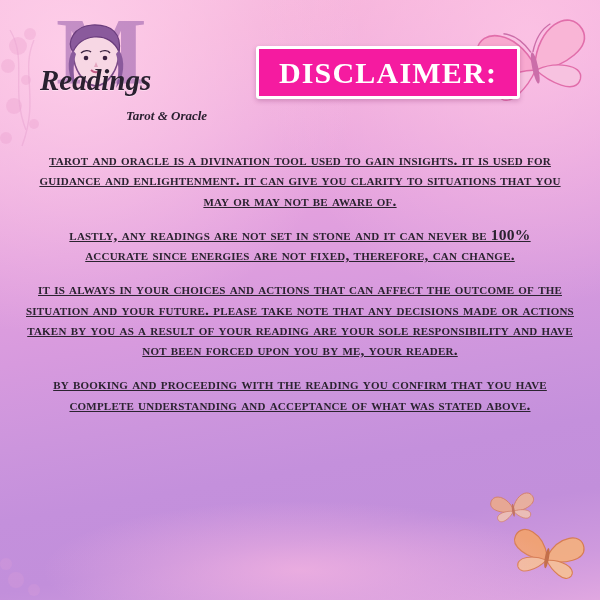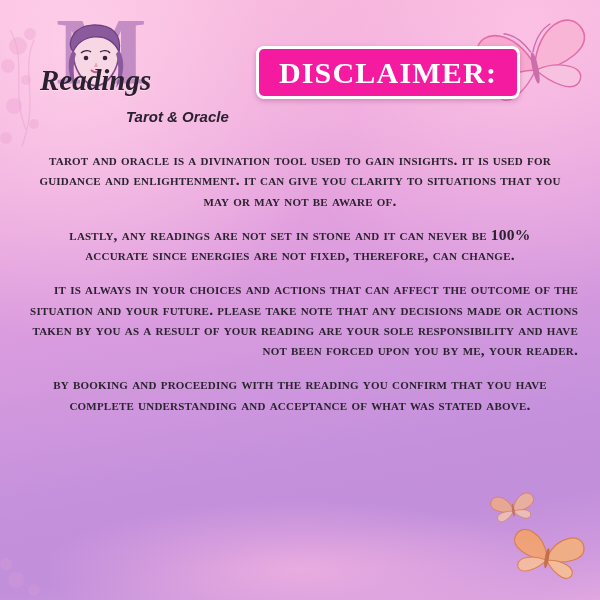--- a/index.html
+++ b/index.html
@@ -117,37 +117,37 @@
     font-weight: 700;
     font-size: 29px;
     color: #2a2030;
     letter-spacing: 0px;
     text-shadow: 0 1px 0 rgba(255,255,255,0.35);
   }
   .logo-sub {
     position: absolute;
     top: 104px;
     left: 108px;
-    font-family: Liberation Sans, sans-serif;
+    font-family: Liberation Serif, serif;
     font-style: italic;
-    font-size: 15px;
+    font-size: 13px;
     font-weight: 700;
     color: #2a2030;
   }
 
   
   .banner {
     position: absolute;
     top: 46px;
     left: 256px;
     width: 258px;
     height: 47px;
     background: #f51ba0;
     border: 3px solid #ffffff;
-    border-radius: 8px;
+    border-radius: 3px;
     box-shadow: 0 2px 5px rgba(120, 20, 90, 0.28);
     display: flex;
     align-items: center;
     justify-content: center;
   }
   .banner-text {
     font-family: "Liberation Serif", serif;
     font-size: 30px;
     font-weight: 700;
     color: #ffffff;
@@ -166,28 +166,29 @@
   .para {
     font-family: "Liberation Serif", serif;
     font-variant: small-caps;
     text-transform: lowercase;
     font-size: 15.6px;
     line-height: 1.30;
     font-weight: 700;
     color: #2b2330;
     margin: 0 0 14px 0;
     letter-spacing: 0.2px;
+    text-decoration: underline;
   }
   .para:last-child {
     margin-bottom: 0;
   }
   .p1 { width: 540px; margin-left: auto; margin-right: auto; }
   .p2 { width: 556px; margin-left: auto; margin-right: auto; }
   .p3 { width: 520px; margin-left: auto; margin-right: auto; }
-  .p4 { width: 556px; margin-left: auto; margin-right: auto; text-align: right; }
+  .p4 { width: 556px; margin-left: auto; margin-right: auto; }
   .p5 { width: 540px; margin-left: auto; margin-right: auto; }
 </style>
 </head>
 <body>
 
 <div id="page">
 
   <svg class="deco floral-left" viewBox="0 0 110 150">
     <g fill="#e79ac9" opacity="0.55">
       <circle cx="18" cy="26" r="9"></circle>

